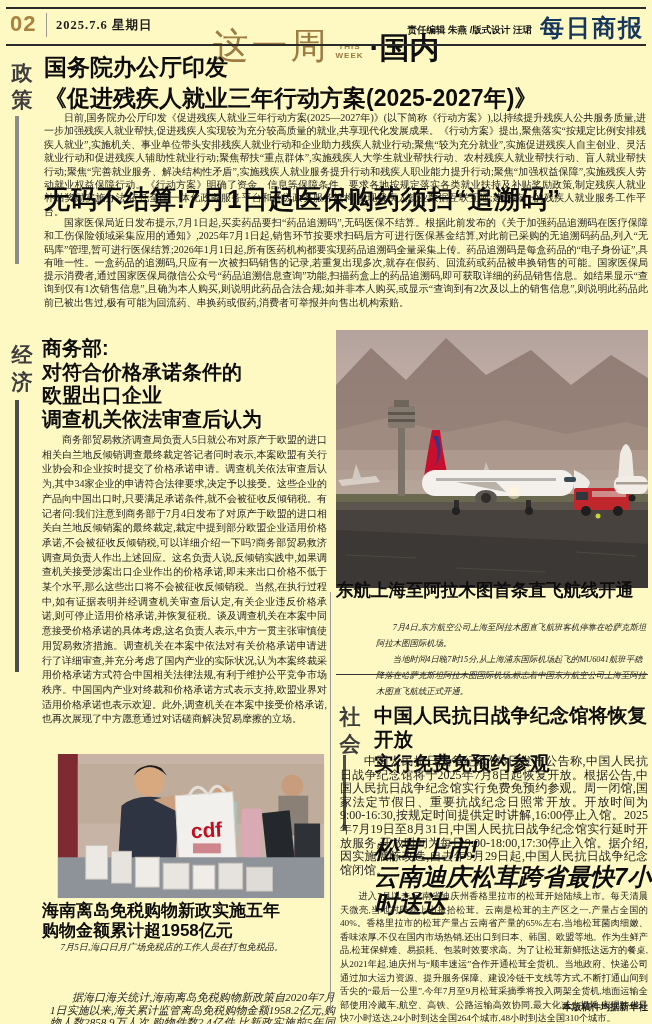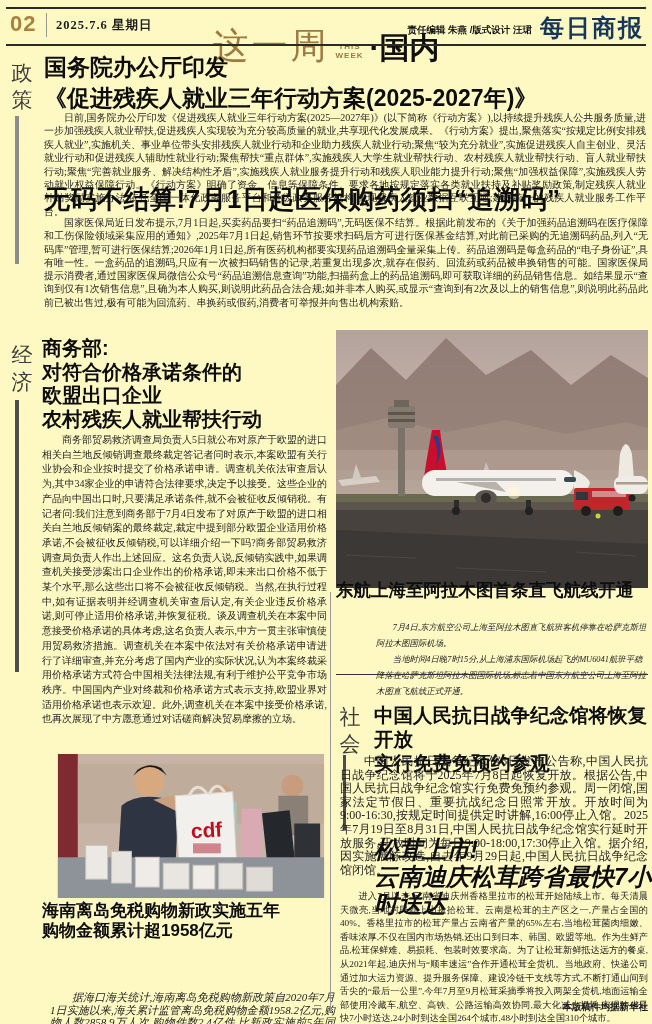--- a/index.html
+++ b/index.html
@@ -18,21 +18,21 @@
   .pn-div { left:46px; top:13px; height:24px; }
   .date { left:56px; top:17px; font-weight:bold; font-size:12.5px; letter-spacing:1px; }
   .hdr-center { left:50%; transform:translateX(-50%); top:5px; display:flex; align-items:flex-end; gap:6px; white-space:nowrap; }
   .week-cn { font-weight:normal; font-size:36px; line-height:38px; color:#9d7b41; letter-spacing:3px; }
   .week-en { font:bold 8px/8.5px "Liberation Sans",sans-serif; color:#9d7b41; text-align:center; margin-bottom:5px; letter-spacing:1px;margin-top:38px; }
   .domestic { font:bold 30px/34px "Liberation Sans",sans-serif; color:#0f0f0f; }
   .credits { right:120px; top:24px; font:bold 9.5px "Liberation Sans",sans-serif; color:#111; }
   .masthead { right:8px; top:12px; font-weight:bold; font-size:24px; color:#16365c; letter-spacing:2px;text-align:center; }
 
   
-  .sec-label { width:24px; font-weight:normal; font-size:21px; line-height:27px; color:#3d3d3d; word-break:break-all; text-align:center; }
+  .sec-label { width:24px; font-weight:bold; font-size:21px; line-height:27px; color:#3d3d3d; word-break:break-all; text-align:center; }
   .sec-bar { width:4px; background:#8c8c8c; }
 
   .headline { font-family:"Liberation Sans","DejaVu Sans",sans-serif; font-weight:bold; color:#0d0d0d; }
   .bodytxt { text-align:justify; color:#1f1f1f; }
   .bodytxt p { text-indent:2em; }
   .capital { font-style:italic; color:#222; }
 
   
   .policy-title { left:44px; top:52px; font-size:23px; line-height:31px; }
   .policy-bar { left:15px; top:116px; height:148px; }
@@ -104,21 +104,21 @@
   <div class="abs bodytxt med-body">
     <p>国家医保局近日发布提示,7月1日起,买卖药品要扫“药品追溯码”,无码医保不结算。根据此前发布的《关于加强药品追溯码在医疗保障和工伤保险领域采集应用的通知》,2025年7月1日起,销售环节按要求扫码后方可进行医保基金结算,对此前已采购的无追溯码药品,列入“无码库”管理,暂可进行医保结算;2026年1月1日起,所有医药机构都要实现药品追溯码全量采集上传。药品追溯码是每盒药品的“电子身份证”,具有唯一性。一盒药品的追溯码,只应有一次被扫码销售的记录,若重复出现多次,就存在假药、回流药或药品被串换销售的可能。国家医保局提示消费者,通过国家医保局微信公众号“药品追溯信息查询”功能,扫描药盒上的药品追溯码,即可获取详细的药品销售信息。如结果显示“查询到仅有1次销售信息”,且确为本人购买,则说明此药品合法合规;如并非本人购买,或显示“查询到有2次及以上的销售信息”,则说明此药品此前已被出售过,极有可能为回流药、串换药或假药,消费者可举报并向售出机构索赔。</p>
   </div>
 
   <div class="abs sec-label eco-label">经济</div>
   <div class="abs sec-bar eco-bar"></div>
   <div class="abs headline eco-title">
     <div>商务部:</div>
     <div>对符合价格承诺条件的</div>
     <div>欧盟出口企业</div>
-    <div>农村残疾人就业帮扶行动</div>
+    <div>调查机关依法审查后认为</div>
   </div>
   <div class="abs bodytxt eco-body">
     <p>商务部贸易救济调查局负责人5日就公布对原产于欧盟的进口相关白兰地反倾销调查最终裁定答记者问时表示,本案欧盟有关行业协会和企业按时提交了价格承诺申请。调查机关依法审查后认为,其中34家企业的申请符合法律要求,决定予以接受。这些企业的产品向中国出口时,只要满足承诺条件,就不会被征收反倾销税。有记者问:我们注意到商务部于7月4日发布了对原产于欧盟的进口相关白兰地反倾销案的最终裁定,裁定中提到部分欧盟企业适用价格承诺,不会被征收反倾销税,可以详细介绍一下吗?商务部贸易救济调查局负责人作出上述回应。这名负责人说,反倾销实践中,如果调查机关接受涉案出口企业作出的价格承诺,即未来出口价格不低于某个水平,那么这些出口将不会被征收反倾销税。当然,在执行过程中,如有证据表明并经调查机关审查后认定,有关企业违反价格承诺,则可停止适用价格承诺,并恢复征税。谈及调查机关在本案中同意接受价格承诺的具体考虑,这名负责人表示,中方一贯主张审慎使用贸易救济措施。调查机关在本案中依法对有关价格承诺申请进行了详细审查,并充分考虑了国内产业的实际状况,认为本案终裁采用价格承诺方式符合中国相关法律法规,有利于维护公平竞争市场秩序。中国国内产业对终裁和价格承诺方式表示支持,欧盟业界对适用价格承诺也表示欢迎。此外,调查机关在本案中接受价格承诺,也再次展现了中方愿意通过对话磋商解决贸易摩擦的立场。</p>
   </div>
 
   <svg class="abs df-photo" viewBox="0 0 268 145">
     <rect width="268" height="145" fill="#c7b4a6"></rect>
     <rect x="0" y="0" width="20" height="145" fill="#7d2a30"></rect>
     <rect x="20" y="10" width="248" height="60" fill="#bba795" opacity="0.6"></rect>
     <circle cx="236" cy="32" r="11" fill="#c79d7e"></circle>
@@ -151,20 +151,21 @@
       <rect x="136" y="112" width="22" height="24" fill="#f0ede8" stroke="#c9c4bc"></rect>
       <rect x="162" y="110" width="24" height="26" fill="#e6e3de" stroke="#c9c4bc"></rect>
       <rect x="190" y="114" width="26" height="24" fill="#dfdcd7" stroke="#c9c4bc"></rect>
     </g>
   </svg>
 
   <div class="abs headline df-title">
     <div>海南离岛免税购物新政实施五年</div>
     <div>购物金额累计超1958亿元</div>
   </div>
+  <div class="abs capital df-caption">7月5日,海口日月广场免税店的工作人员在打包免税品。</div>
   <div class="abs bodytxt df-body capital">
     <p>据海口海关统计,海南离岛免税购物新政策自2020年7月1日实施以来,海关累计监管离岛免税购物金额1958.2亿元,购物人数2858.9万人次,购物件数2.4亿件,比新政实施前5年同期分别增长315.3%、123.3%、288.8%。</p>
   </div>
 
   <div class="abs vline col-div"></div>
 
   <svg class="abs flight-photo" viewBox="0 0 312 258">
     <defs>
       <linearGradient id="sky" x1="0" y1="0" x2="0" y2="1">
         <stop offset="0" stop-color="#b3a29d"></stop>

